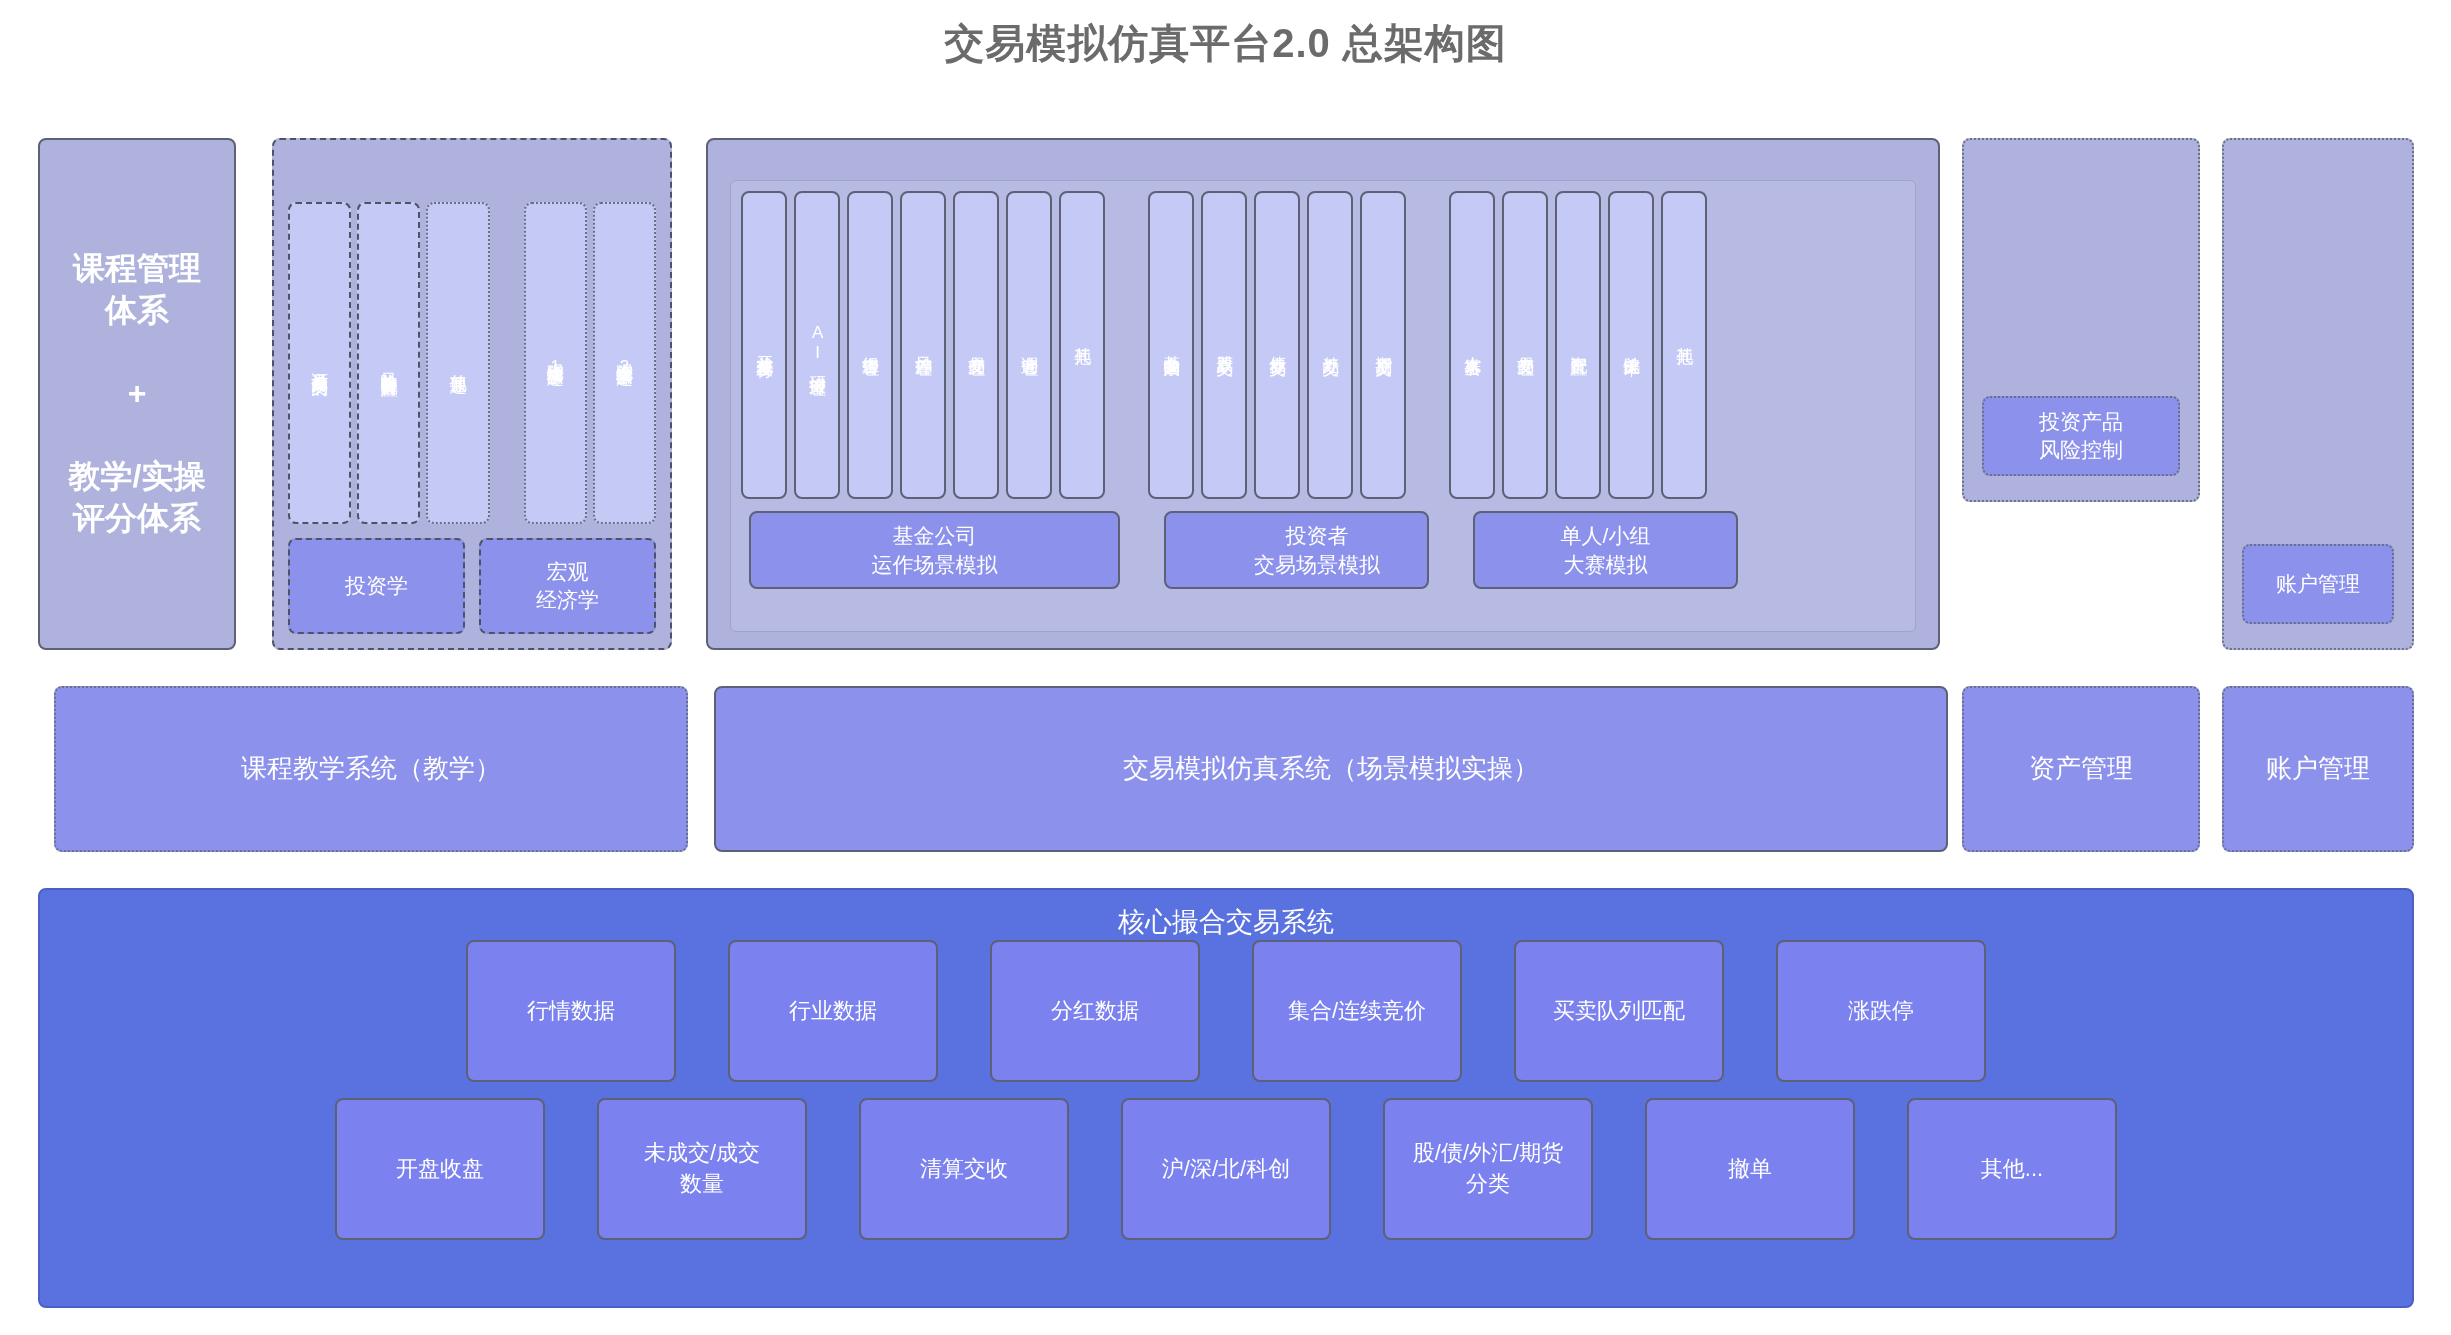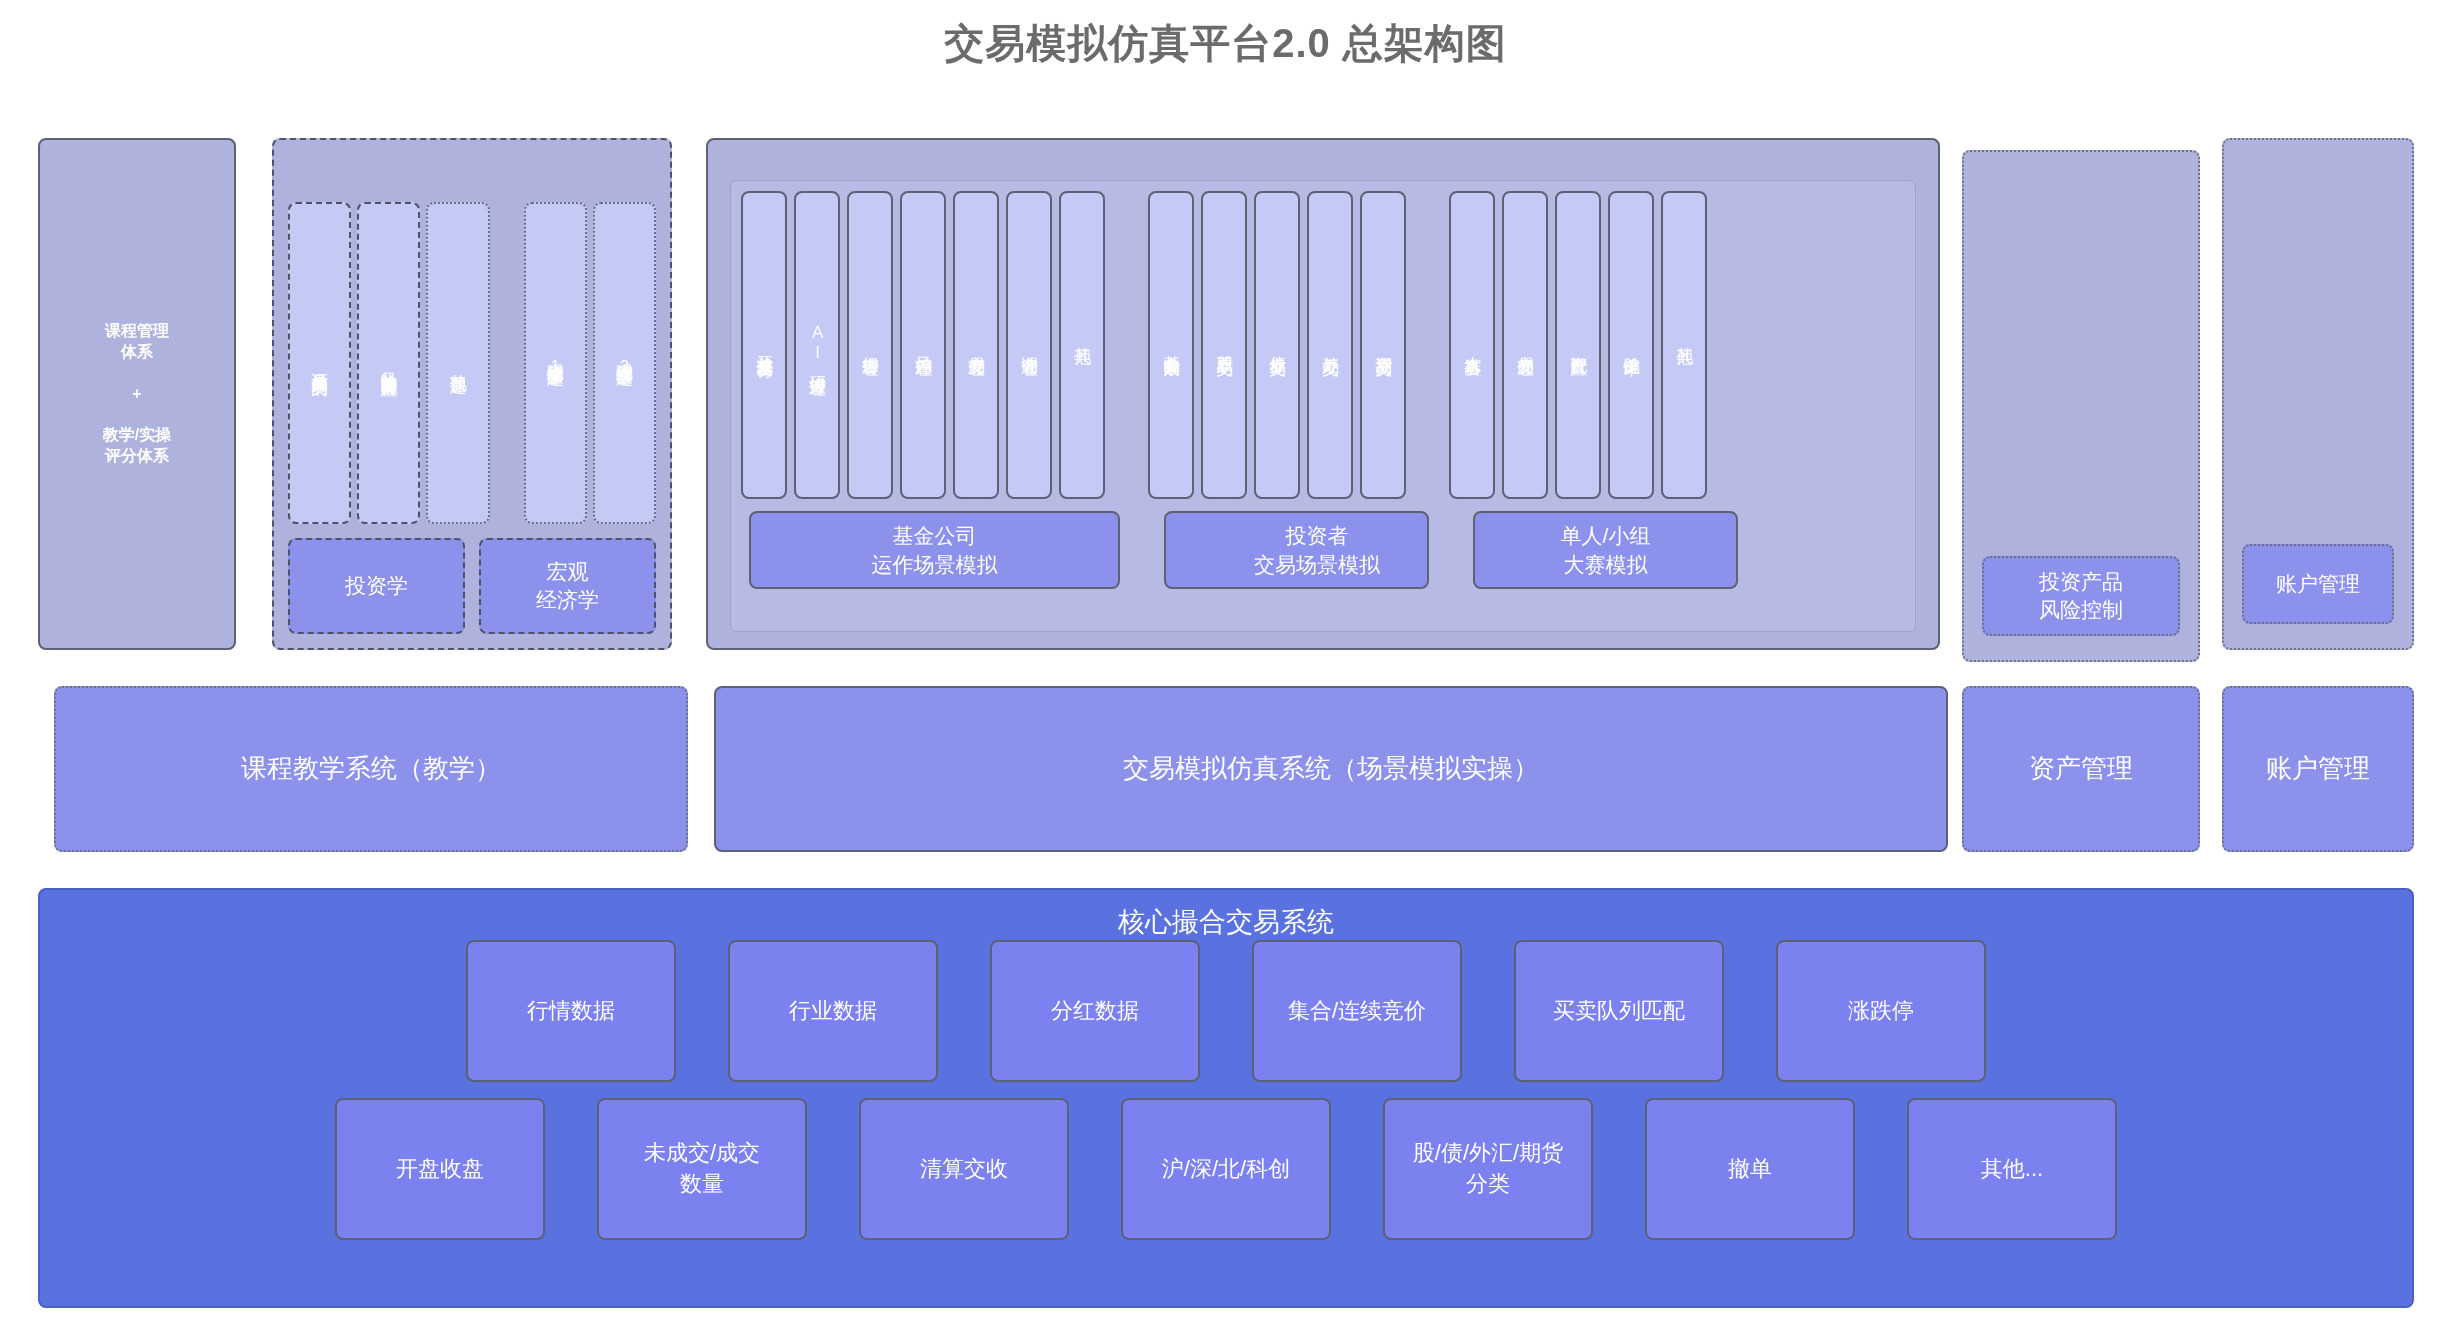--- a/index.html
+++ b/index.html
@@ -46,21 +46,21 @@
   .card-light-dash { background: #c5c9f5; border: 2px dashed #4d5265; border-radius: 8px; }
   .card-mid { background: #8c92ec; border: 2px solid #5c6175; border-radius: 8px; margin-left: 8px; }
   .card-mid-dash { background: #8c92ec; border: 2px dashed #4d5265; border-radius: 8px; }
   .card-mid-dot { background: #8c92ec; border: 2px dotted #6a6f85; border-radius: 8px; }
 
   
   #row1 { position: absolute; top: 138px; left: 0; width: 2451px; height: 512px; }
 
   #course-system {
     position: absolute; left: 38px; top: 0; width: 198px; height: 512px;
-    font-size: 16px; font-weight: bold;
+    font-size: 32px; font-weight: bold;
   }
 
   #curriculum-group {
     position: absolute; left: 272px; top: 0; width: 400px; height: 512px;
     padding: 14px;
   }
   #curriculum-topics {
     position: absolute; left: 14px; top: 62px; right: 14px; height: 322px;
     display: flex; gap: 6px;
   }
@@ -94,21 +94,21 @@
     width: 46px;
     display: flex; align-items: center; justify-content: center;
     writing-mode: vertical-rl; text-orientation: upright;
     font-size: 17px; color: #ffffff; line-height: 1.2; letter-spacing: 1px;
     padding: 8px 0;
   }
   #sim-footers { display: flex; gap: 36px; margin-top: 12px; height: 78px; }
   .sim-footer { font-size: 21px; color: #ffffff; line-height: 1.4; }
 
   
-  #risk-panel { position: absolute; left: 1962px; top: 12px; width: 238px; height: 512px; }
+  #risk-panel { position: absolute; left: 1962px; top: 0; width: 238px; height: 364px; }
   #account-panel { position: absolute; left: 2222px; top: 0; width: 192px; height: 512px; }
   .tall-inner {
     position: absolute; left: 18px; right: 18px; bottom: 24px; height: 80px;
     font-size: 21px; color: #ffffff; line-height: 1.35;
   }
 
   
   #row2 { position: absolute; top: 686px; left: 0; width: 2451px; height: 166px; }
   .sys-bar { position: absolute; top: 0; height: 166px; font-size: 26px; color: #ffffff; }
   #sys-course   { left: 54px;   width: 634px; }

